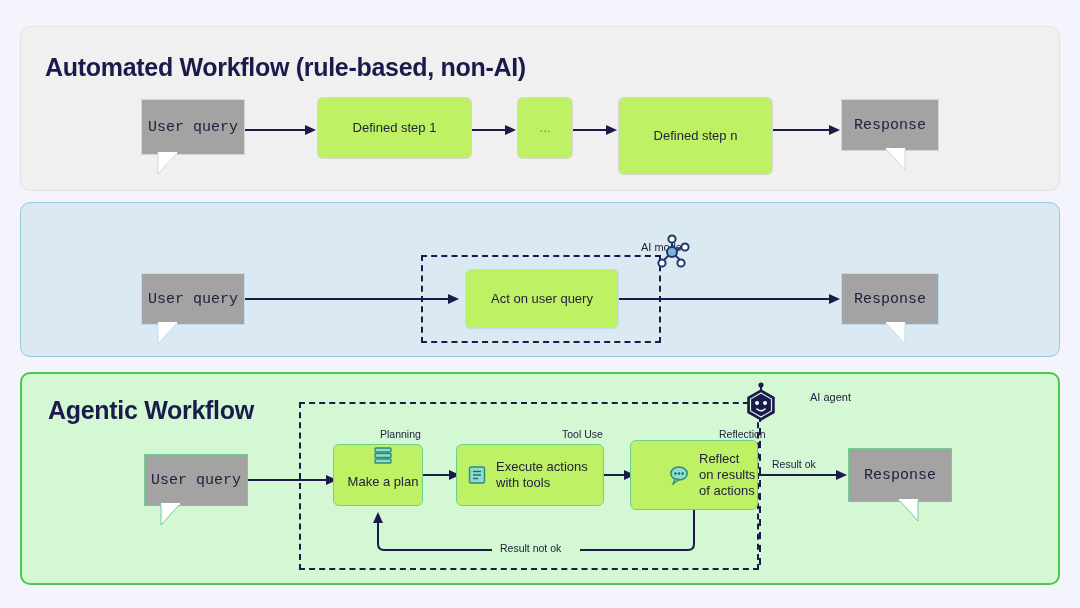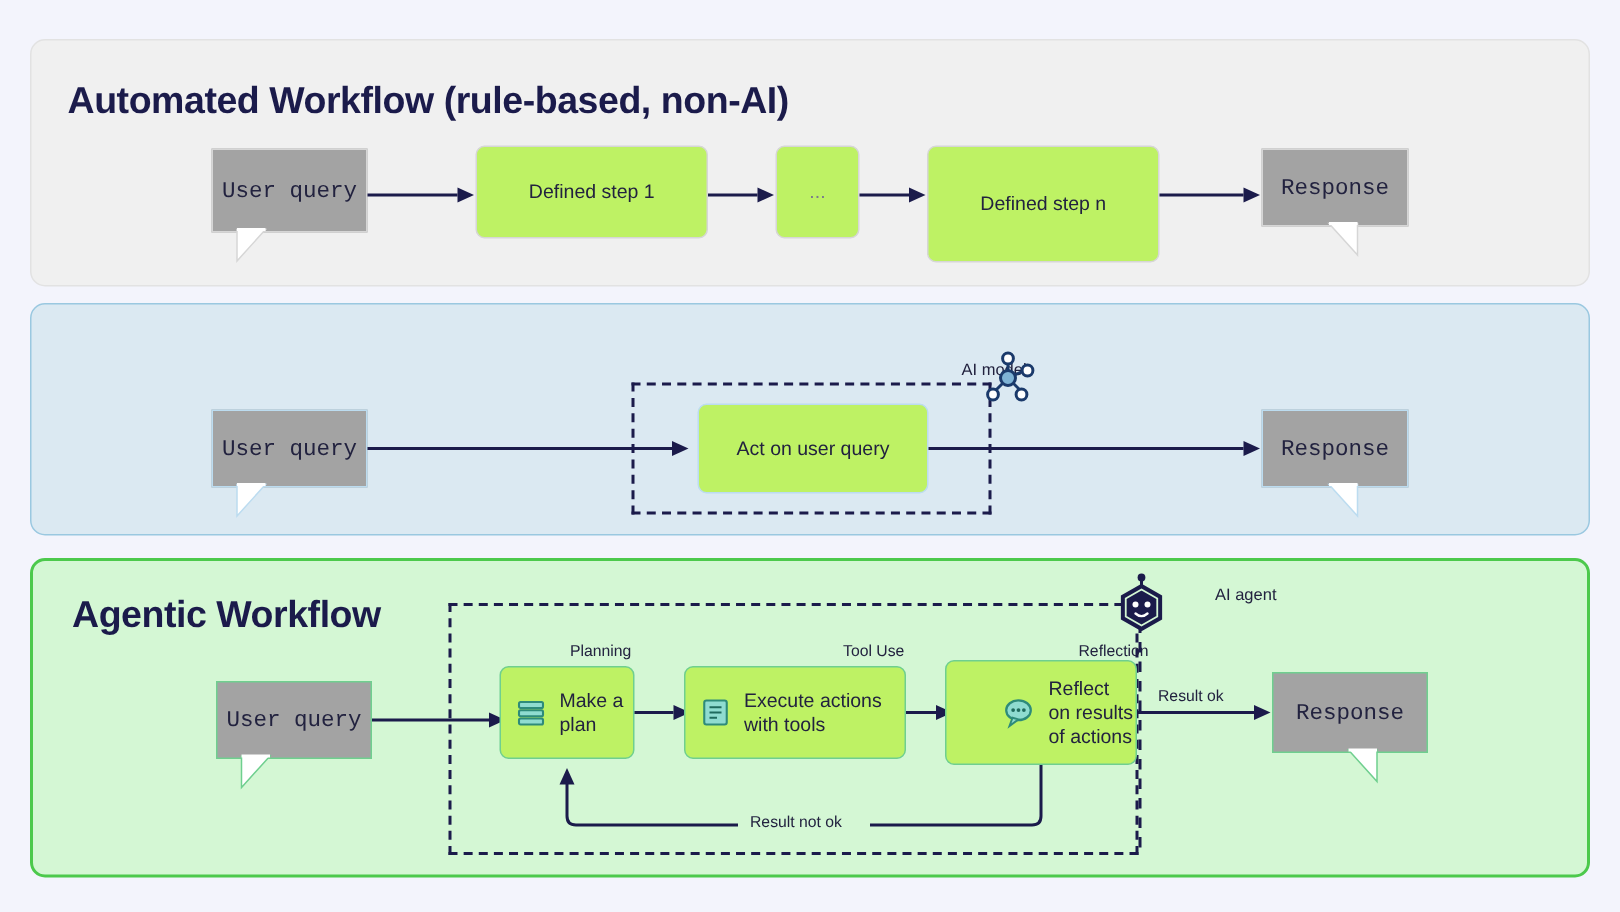--- a/index.html
+++ b/index.html
@@ -214,21 +214,21 @@
         <line x1="0" y1="0" x2="19" y2="0" stroke="#ffffff" stroke-width="2"></line>
       </svg>
     </div>
 
     <svg class="wire" style="left:226px; top:101px; width:90px; height:10px;">
       <line x1="0" y1="5" x2="78" y2="5" stroke="#1b1b4b" stroke-width="2"></line>
       <path d="M78,0 L89,5 L78,10 Z" fill="#1b1b4b"></path>
     </svg>
 
     <div class="caption" style="left:358px; top:54px;text-align:center;">Planning</div>
-    <div class="box green with-icon" style="left:311px; top:70px; width:90px; height:62px;">
+    <div class="box green with-icon" style="left:311px; top:70px; width:90px; height:62px;flex-direction:column;">
       <svg class="ic" width="20" height="20" viewBox="0 0 20 20">
         <rect x="2" y="3" width="16" height="4" rx="1" fill="#8fdcd0" stroke="#2e8b7a" stroke-width="1.4"></rect>
         <rect x="2" y="8.5" width="16" height="4" rx="1" fill="#8fdcd0" stroke="#2e8b7a" stroke-width="1.4"></rect>
         <rect x="2" y="14" width="16" height="4" rx="1" fill="#8fdcd0" stroke="#2e8b7a" stroke-width="1.4"></rect>
       </svg>
       <span class="txt">Make a plan</span>
     </div>
 
     <svg class="wire" style="left:401px; top:96px; width:38px; height:10px;">
       <line x1="0" y1="5" x2="26" y2="5" stroke="#1b1b4b" stroke-width="2"></line>

